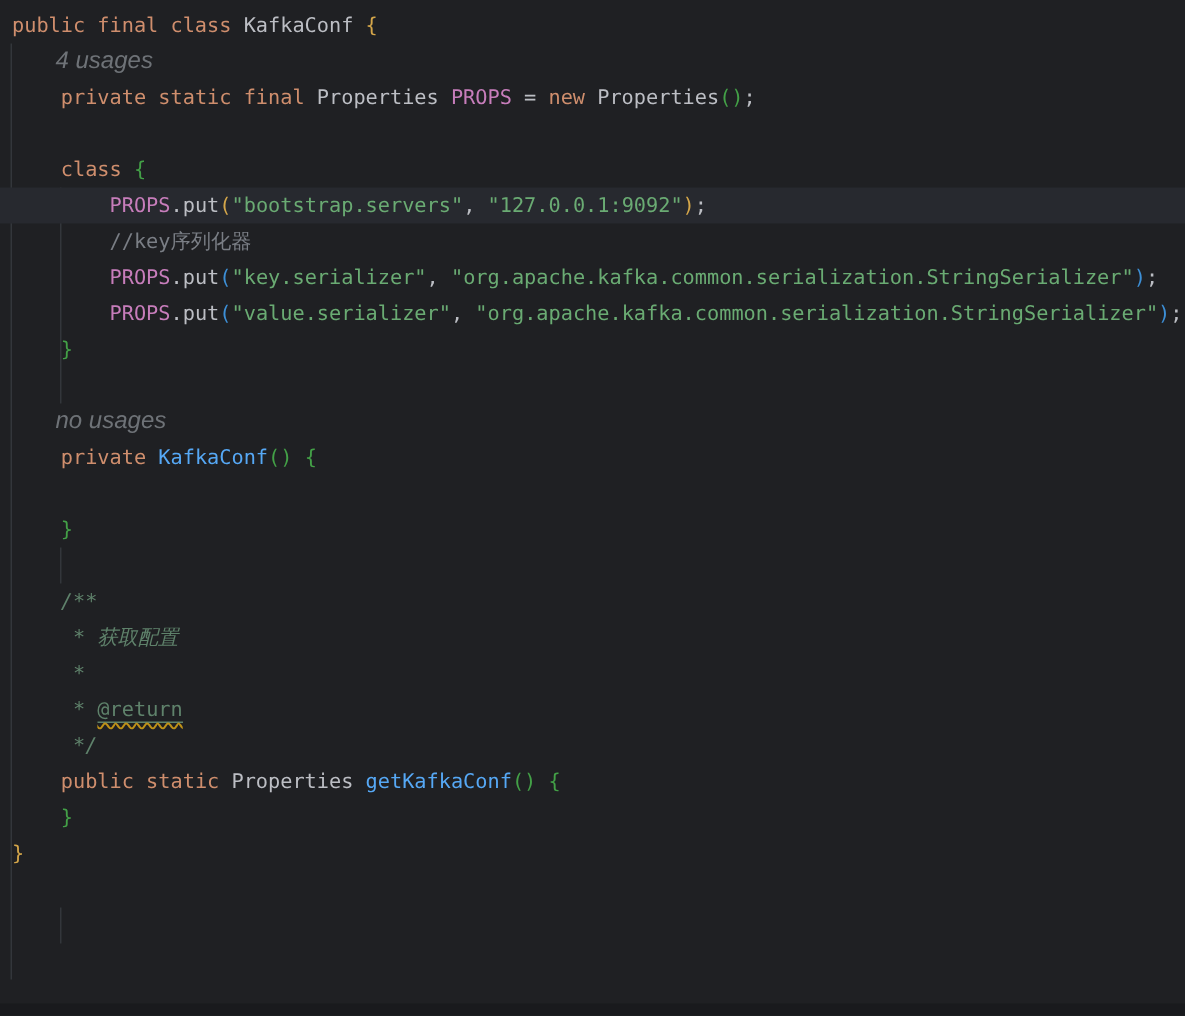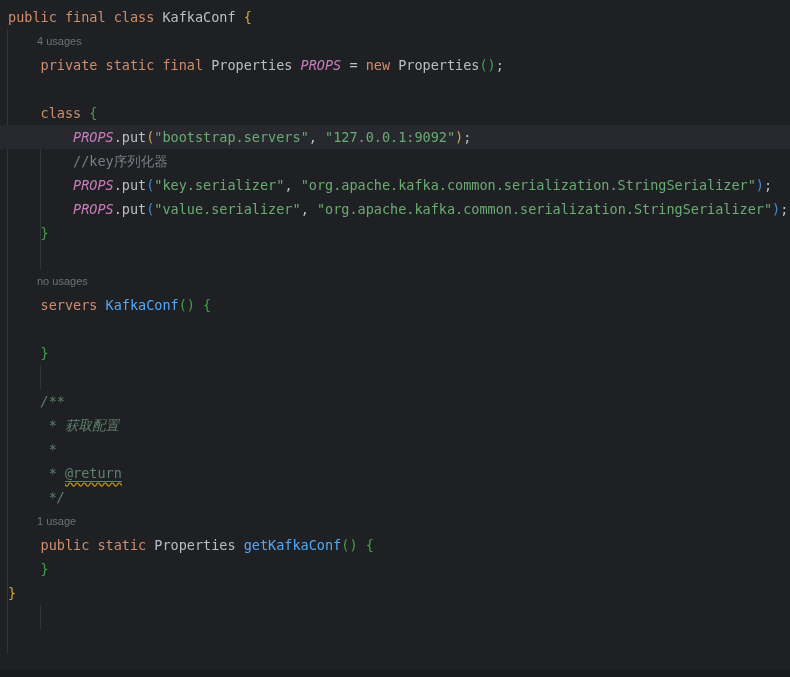--- a/index.html
+++ b/index.html
@@ -13,36 +13,37 @@
     padding-top:5px;
     overflow:hidden;
   }
   .guide { position:absolute; width:1px; background:#33363B; z-index:0; }
   #lines { position:relative; z-index:1; }
   .line { height:24px; white-space:pre; padding-left:8px; }
   .line.hl { background:var(--caret-row,#27292F); }
   .line.inlay {
     padding-left:37px;
     font-family:"Liberation Sans","DejaVu Sans",sans-serif;
-    font-size:11px;
+    font-size:16px;
     color:var(--inlay,#6E7277);
+    font-style:italic;
   }
   .t-kw  { color:var(--kw,#CF8E6D); }
   .t-def { color:var(--def,#BCBEC4); }
   .t-str { color:var(--str,#6AAB73); }
   .t-com { color:var(--com,#7A7E85); }
   .t-doc { color:var(--doc,#5F826B); font-style:italic; }
   .t-tag {
     color:var(--doc,#5F826B); 
     border-bottom:1px solid var(--doc,#5F826B);
     text-decoration:underline wavy var(--warn,#BE9117);
     text-decoration-skip-ink:none;
     text-underline-offset:4px;
   }
-  .t-fld { color:var(--fld,#C77DBB); font-style:italic; }
+  .t-fld { color:var(--fld,#C77DBB); }
   .t-mth { color:var(--mth,#56A8F5); }
   .t-y   { color:var(--bracket1,#D4A64A); }
   .t-g   { color:var(--bracket2,#43A047); }
   .t-b   { color:var(--bracket3,#3D8FD6); }
   .t-inlay { }
   #bottom-strip {
     position:absolute; left:0; bottom:0; width:790px; height:8px;
     background:#191A1D; z-index:2;
   }
 </style>
@@ -60,28 +61,27 @@
       <div class="line"><span class="t-def">    </span><span class="t-kw">private static final </span><span class="t-def">Properties </span><span class="t-fld">PROPS</span><span class="t-def"> = </span><span class="t-kw">new </span><span class="t-def">Properties</span><span class="t-g">()</span><span class="t-def">;</span></div>
       <div class="line"></div>
       <div class="line"><span class="t-def">    </span><span class="t-kw">class </span><span class="t-g">{</span></div>
       <div class="line hl"><span class="t-def">        </span><span class="t-fld">PROPS</span><span class="t-def">.put</span><span class="t-y">(</span><span class="t-str">"bootstrap.servers"</span><span class="t-def">, </span><span class="t-str">"127.0.0.1:9092"</span><span class="t-y">)</span><span class="t-def">;</span></div>
       <div class="line"><span class="t-com">        //key序列化器</span></div>
       <div class="line"><span class="t-def">        </span><span class="t-fld">PROPS</span><span class="t-def">.put</span><span class="t-b">(</span><span class="t-str">"key.serializer"</span><span class="t-def">, </span><span class="t-str">"org.apache.kafka.common.serialization.StringSerializer"</span><span class="t-b">)</span><span class="t-def">;</span></div>
       <div class="line"><span class="t-def">        </span><span class="t-fld">PROPS</span><span class="t-def">.put</span><span class="t-b">(</span><span class="t-str">"value.serializer"</span><span class="t-def">, </span><span class="t-str">"org.apache.kafka.common.serialization.StringSerializer"</span><span class="t-b">)</span><span class="t-def">;</span></div>
       <div class="line"><span class="t-def">    </span><span class="t-g">}</span></div>
       <div class="line"></div>
       <div class="line inlay"><span class="t-inlay">no usages</span></div>
-      <div class="line"><span class="t-def">    </span><span class="t-kw">servers </span><span class="t-mth">KafkaConf</span><span class="t-g">()</span><span class="t-def"> </span><span class="t-g">{</span></div>
+      <div class="line"><span class="t-def">    </span><span class="t-kw">private </span><span class="t-mth">KafkaConf</span><span class="t-g">()</span><span class="t-def"> </span><span class="t-g">{</span></div>
       <div class="line"></div>
       <div class="line"><span class="t-def">    </span><span class="t-g">}</span></div>
       <div class="line"></div>
       <div class="line"><span class="t-doc">    /**</span></div>
       <div class="line"><span class="t-doc">     * 获取配置</span></div>
       <div class="line"><span class="t-doc">     *</span></div>
       <div class="line"><span class="t-doc">     * </span><span class="t-tag">@return</span></div>
       <div class="line"><span class="t-doc">     */</span></div>
-      <div class="line inlay"><span class="t-inlay">1 usage</span></div>
       <div class="line"><span class="t-def">    </span><span class="t-kw">public static </span><span class="t-def">Properties </span><span class="t-mth">getKafkaConf</span><span class="t-g">()</span><span class="t-def"> </span><span class="t-g">{</span></div>
       <div class="line"><span class="t-def">    </span><span class="t-g">}</span></div>
       <div class="line"><span class="t-y">}</span></div>
     </div>
   <div id="bottom-strip"></div>
 </div>
 
 </body></html>

